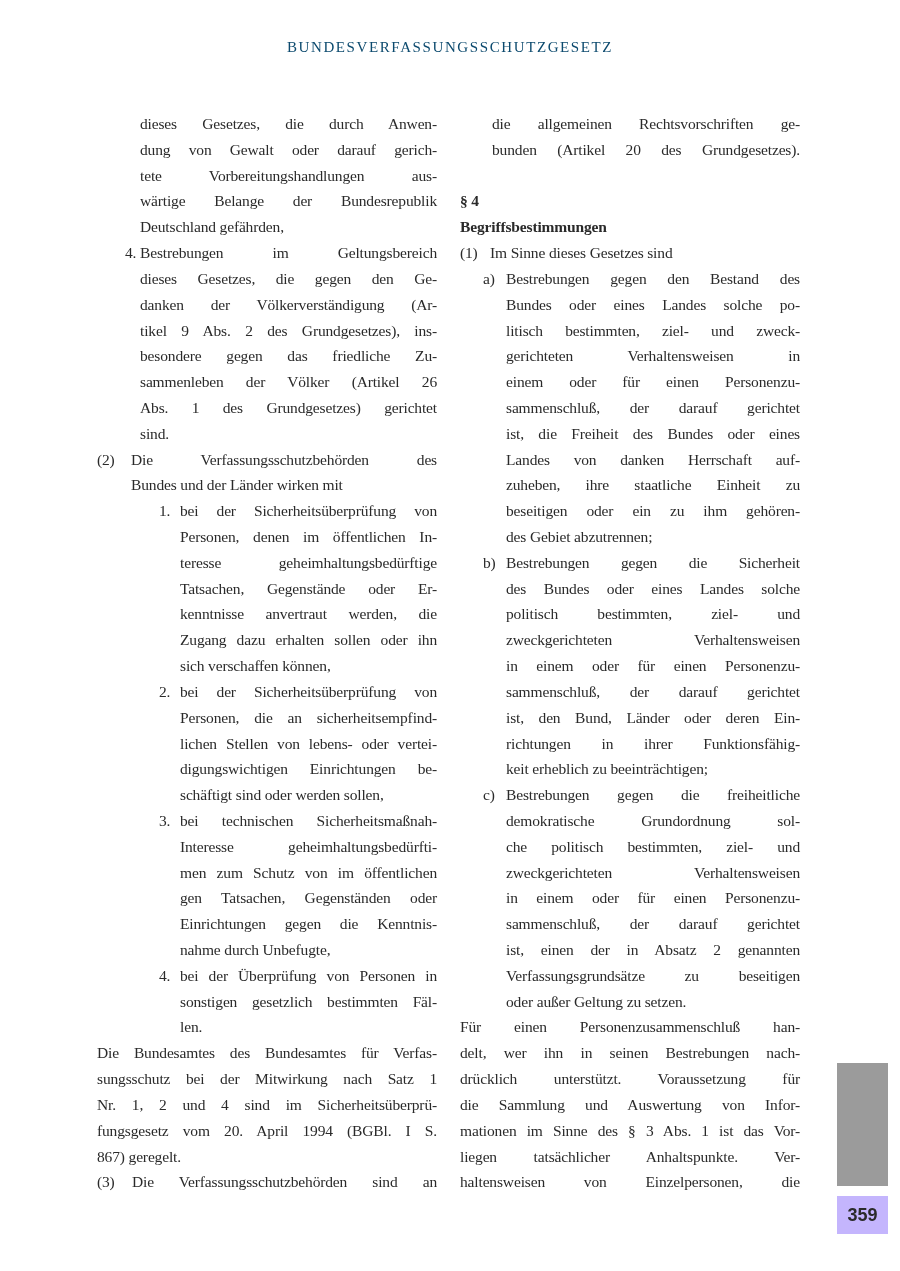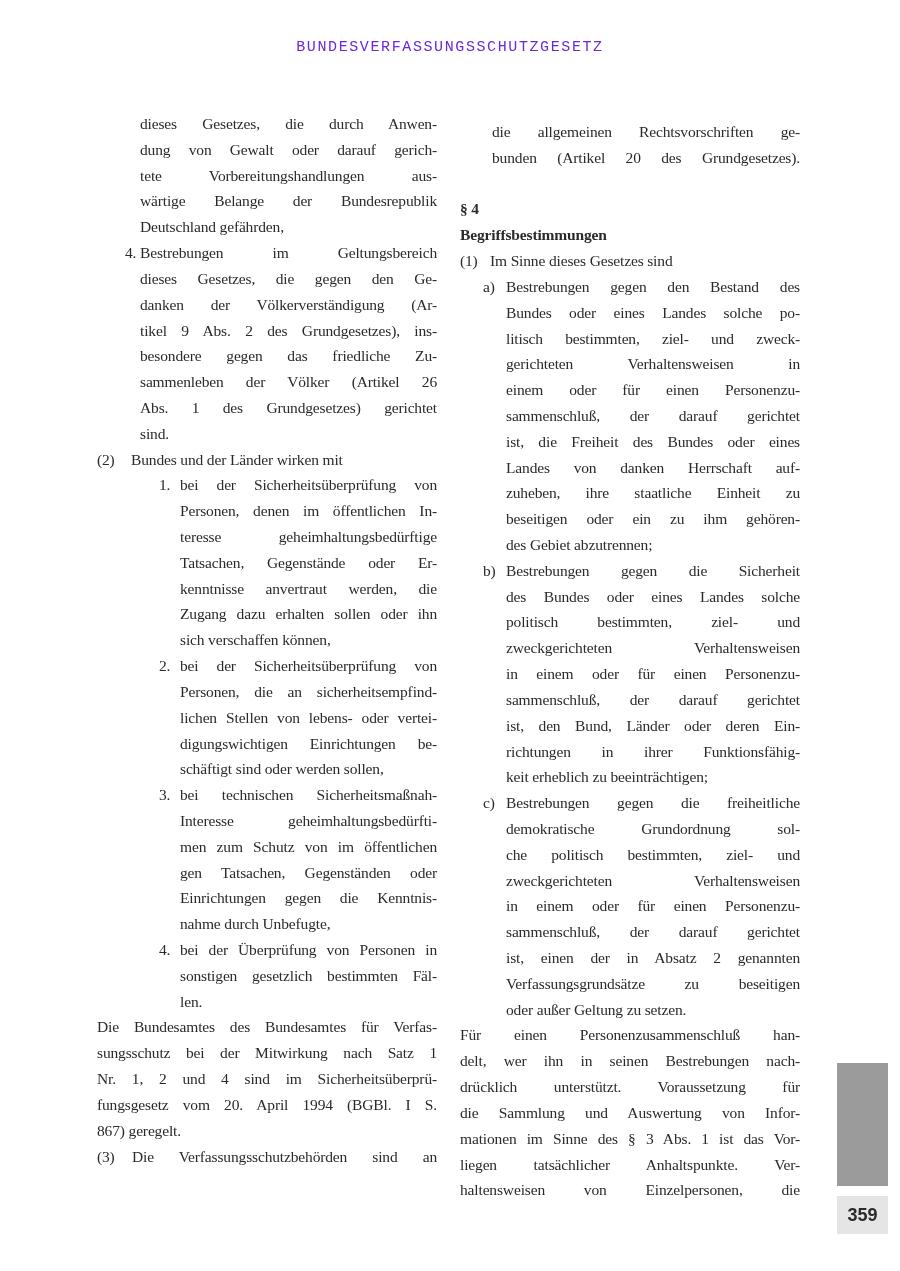--- a/index.html
+++ b/index.html
@@ -7,31 +7,31 @@
     width:900px; height:1271px;
     background:#ffffff;
     font-family:"Liberation Serif", serif;
     color:#2a2a2a;
     position:relative;
     overflow:hidden;
   }
   .running-head {
     position:absolute; top:39px; left:0; width:900px;
     text-align:center;
-    font-family:Liberation Mono, monospace;
+    font-family:Liberation Serif, serif;
     font-size:15px; letter-spacing:1.6px;
-    color:#6d28d9;
+    color:#0c4a6e;
   }
   .col {
     position:absolute; top:111px; width:340px;
     font-size:15.5px; line-height:25.82px;
     letter-spacing:-0.15px;
   }
   .col-left  { left:97px; }
-  .col-right { left:460px;margin-top:8px; }
+  .col-right { left:460px; }
   .block { position:relative; }
   .block.bold { font-weight:700; }
   .marker { position:absolute; top:0; }
   .line { text-align:justify; text-align-last:justify; }
   .line.nj { text-align:left; text-align-last:left; }
   .spacer { height:25.82px; }
   .chapter-tab {
     position:absolute; left:837px; top:1063px;
     width:51px; height:123px;
   }
@@ -62,20 +62,21 @@
       <div class="line">dieses Gesetzes, die gegen den Ge-</div>
       <div class="line">danken der Völkerverständigung (Ar-</div>
       <div class="line">tikel 9 Abs. 2 des Grundgesetzes), ins-</div>
       <div class="line">besondere gegen das friedliche Zu-</div>
       <div class="line">sammenleben der Völker (Artikel 26</div>
       <div class="line">Abs. 1 des Grundgesetzes) gerichtet</div>
       <div class="line nj">sind.</div>
     </div>
     <div class="block" style="padding-left: 34px;">
       <span class="marker" style="left: 0px;">(2)</span>
+      <div class="line">Die Verfassungsschutzbehörden des</div>
       <div class="line nj">Bundes und der Länder wirken mit</div>
     </div>
     <div class="block" style="padding-left: 83px;">
       <span class="marker" style="left: 62px;">1.</span>
       <div class="line">bei der Sicherheitsüberprüfung von</div>
       <div class="line">Personen, denen im öffentlichen In-</div>
       <div class="line">teresse geheimhaltungsbedürftige</div>
       <div class="line">Tatsachen, Gegenstände oder Er-</div>
       <div class="line">kenntnisse anvertraut werden, die</div>
       <div class="line">Zugang dazu erhalten sollen oder ihn</div>
@@ -175,15 +176,15 @@
       <div class="line">drücklich unterstützt. Voraussetzung für</div>
       <div class="line">die Sammlung und Auswertung von Infor-</div>
       <div class="line">mationen im Sinne des § 3 Abs. 1 ist das Vor-</div>
       <div class="line">liegen tatsächlicher Anhaltspunkte. Ver-</div>
       <div class="line">haltensweisen von Einzelpersonen, die</div>
     </div>
   </div>
 
 <div class="chapter-tab" style="background: rgb(155, 155, 155);"></div>
 
-<div class="page-number-box" style="background: #e5e5e5;">
+<div class="page-number-box" style="background: #c4b5fd;">
   <span>359</span>
 </div>
 
 </body></html>

